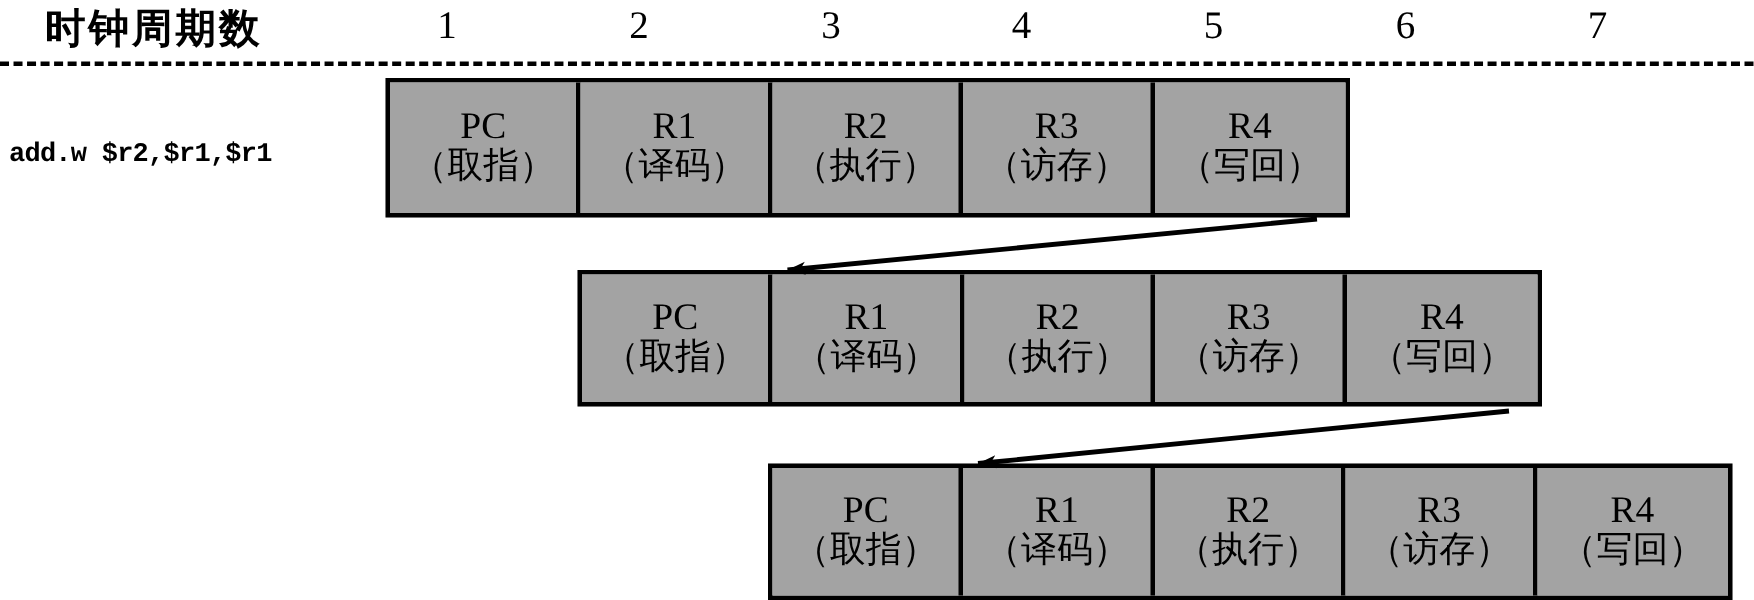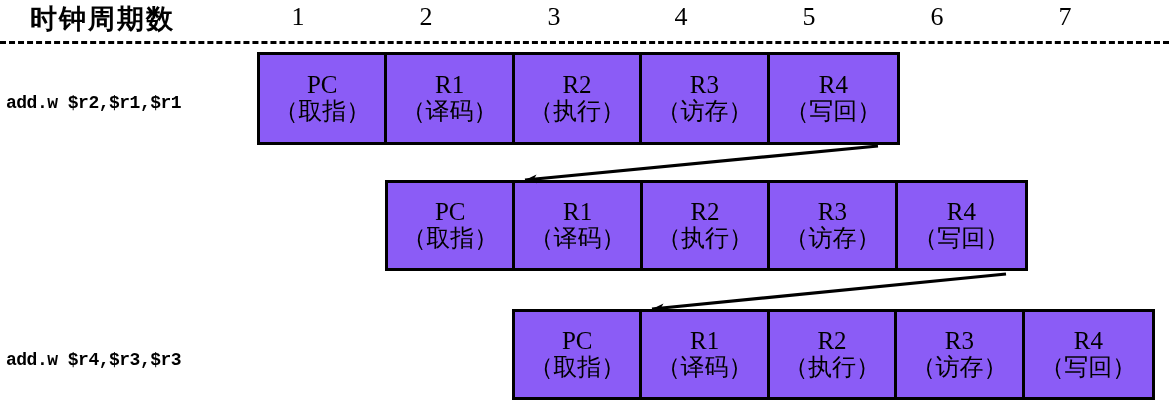--- a/index.html
+++ b/index.html
@@ -76,21 +76,21 @@
   }
   .pipe-cell {
     width: 128px;
     height: 100%;
     box-sizing: border-box;
     border-right: 3px solid #000000;
     display: flex;
     flex-direction: column;
     align-items: center;
     justify-content: center;
-    background: #8b5cf6;
+    background: #a3a3a3;
   }
   .pipe-cell:last-child {
     border-right: none;
   }
   .stage-name {
     font-size: 25px;
     line-height: 1.05;
     font-family: "Liberation Serif", "DejaVu Serif", serif;
   }
   .stage-desc {
@@ -119,21 +119,20 @@
   <div class="cycle-num" style="left:426px;">2</div>
   <div class="cycle-num" style="left:554px;">3</div>
   <div class="cycle-num" style="left:681px;">4</div>
   <div class="cycle-num" style="left:809px;">5</div>
   <div class="cycle-num" style="left:937px;">6</div>
   <div class="cycle-num" style="left:1065px;">7</div>
 
   <div class="dashed-line"></div>
 
   <div class="instr-label" style="top:82px;">add.w $r2,$r1,$r1</div>
-  <div class="instr-label" style="top:339px;">add.w $r4,$r3,$r3</div>
 
   <div class="pipe-row" style="left:257px; top:52px; width:643px; height:93px;">
     <div class="pipe-cell">
       <div class="stage-name">PC</div>
       <div class="stage-desc">（取指）</div>
     </div>
     <div class="pipe-cell">
       <div class="stage-name">R1</div>
       <div class="stage-desc">（译码）</div>
     </div>

